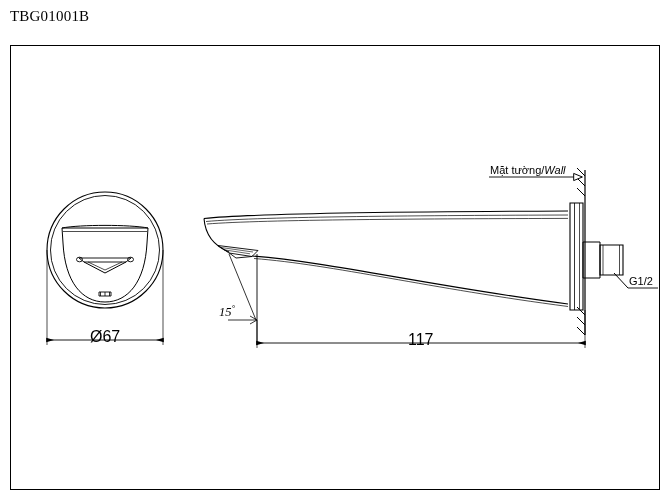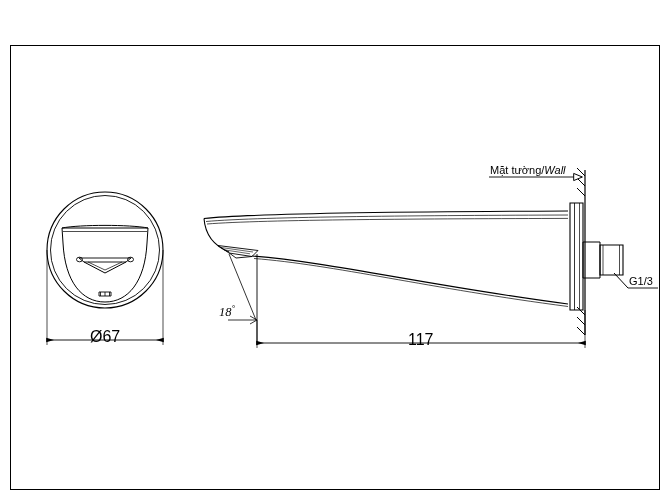--- a/index.html
+++ b/index.html
@@ -77,20 +77,21 @@
   .angle-text .deg {
     font-size: 9px;
     vertical-align: super;
   }
 </style>
 </head>
 <body>
 
 <div id="page-root">
 
+  <div class="model-title">TBG01001B</div>
 
   <div class="drawing-frame"></div>
 
   <svg id="drawing-svg" viewBox="0 0 670 500" xmlns="http://www.w3.org/2000/svg">
 
     <defs>
       <marker id="arrowFilledRight" viewBox="0 0 10 10" refX="9" refY="5" markerWidth="9" markerHeight="9" orient="auto-start-reverse">
         <path d="M 0 5 L 10 2.2 L 10 7.8 z" fill="#000000"></path>
       </marker>
       <marker id="arrowFilledLeft" viewBox="0 0 10 10" refX="1" refY="5" markerWidth="9" markerHeight="9" orient="auto">
@@ -175,19 +176,19 @@
       <path d="M 257 320 L 257 348" stroke="#000000" stroke-width="0.7"></path>
       <path d="M 585 310 L 585 348" stroke="#000000" stroke-width="0.7"></path>
       <path d="M 257 343 L 585 343" stroke="#000000" stroke-width="0.9" marker-start="url(#arrowFilledLeft)" marker-end="url(#arrowFilledRight)"></path>
     </g>
   </svg>
 
   <div class="dim-text" style="left:90px; top:328px;">Ø67</div>
 
   <div class="dim-text" style="left:408px; top:331px;">117</div>
 
-  <div class="angle-text" style="left:219px; top:303px;"><span>18</span><span class="deg">°</span></div>
+  <div class="angle-text" style="left:219px; top:303px;"><span>15</span><span class="deg">°</span></div>
 
   <div class="ann-text" style="left:490px; top:164px;"><span>Mặt tường/</span><span class="wall-en">Wall</span></div>
 
-  <div class="ann-text" style="left:629px; top:275px;">G1/3</div>
+  <div class="ann-text" style="left:629px; top:275px;">G1/2</div>
 
 </div>
 
 </body></html>

